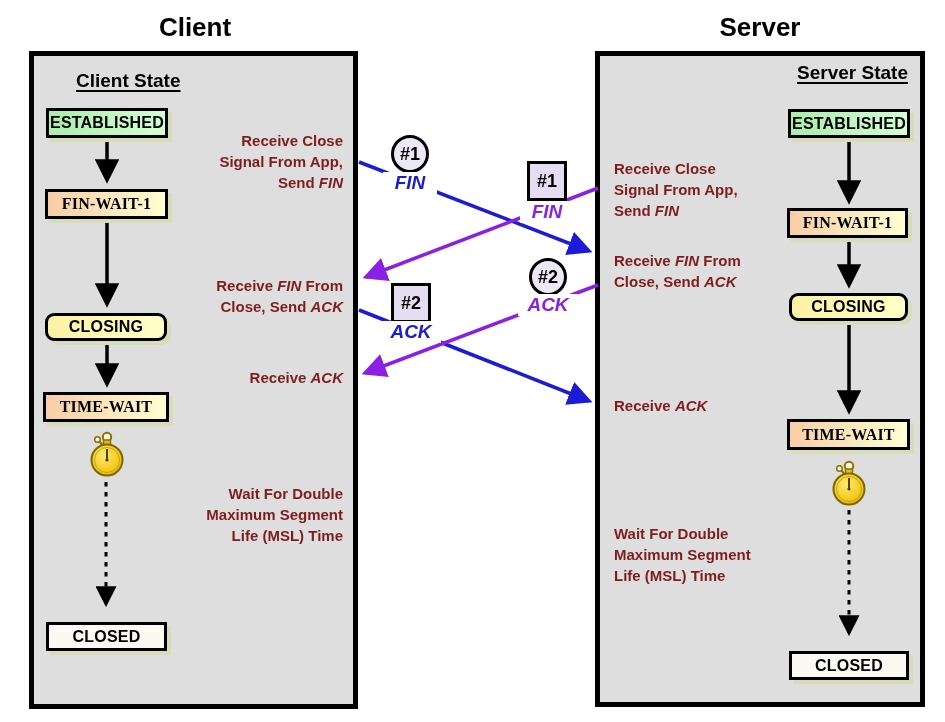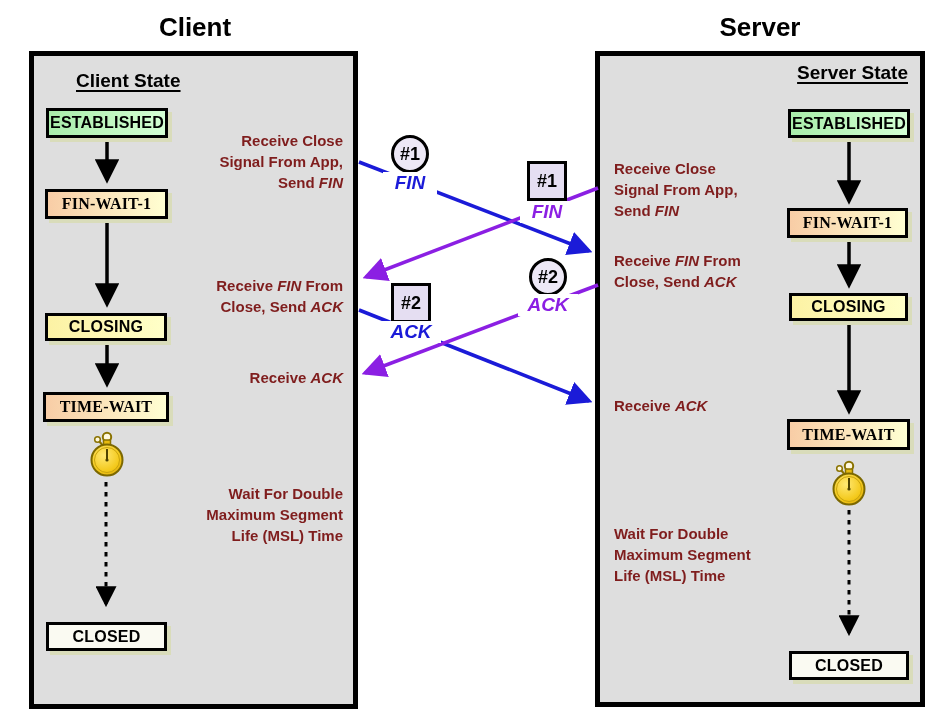--- a/index.html
+++ b/index.html
@@ -16,21 +16,21 @@
   }
   .hdr-r { text-align:right; }
   .state {
     position:absolute; z-index:3; border:3px solid #000;
     box-shadow:4px 4px 0 var(--box-shadow);
     display:flex; align-items:center; justify-content:center;
     font-weight:bold; font-size:16px; letter-spacing:0.2px;
   }
   .st-green  { background:linear-gradient(90deg, var(--green-left), var(--green-right));text-align:center; }
   .st-peach  { background:linear-gradient(90deg, var(--peach), var(--cream));font-family:Liberation Serif, serif; }
-  .st-yellow { background:linear-gradient(90deg, var(--yellow-left), var(--yellow-right)); }
+  .st-yellow { background:linear-gradient(90deg, var(--yellow-left), var(--yellow-right));border-radius:9px; }
   .st-closed { background:var(--closed-bg); }
   .ann { position:absolute; z-index:3; font-weight:bold; font-size:15px; line-height:21px; color:#7f1d1d; }
   .ann-r { text-align:right; }
   .kw { font-style:italic; }
   .badge {
     position:absolute; z-index:4; border:3px solid #000; background:var(--badge-circle-bg);
     display:flex; align-items:center; justify-content:center; font-weight:bold; font-size:18px;
   }
   .badge.circle { border-radius:50%; }
   .badge.square { background:var(--badge-square-bg); }

